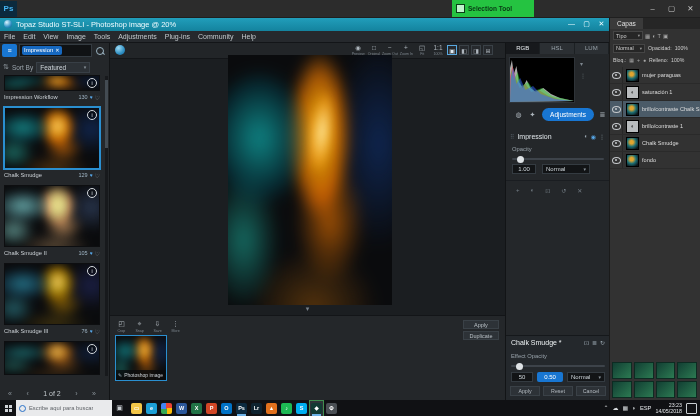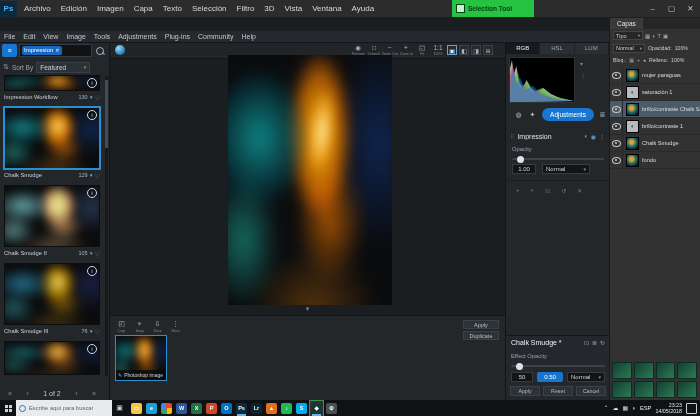--- a/index.html
+++ b/index.html
@@ -180,45 +180,40 @@
   .art[data-v="4"] .blob{filter:blur(4px) saturate(1.05) hue-rotate(15deg) brightness(.92)}
   .art[data-v="5"] .blob{filter:blur(4px) brightness(.85)}
 </style>
 </head>
 <body>
 
 <div class="screen">
 
   <div id="ps-bar">
     <div class="ps-logo">Ps</div>
-    <div id="ps-menus">
-
-    <span>Archivo</span>
-        <span>Edición</span>
-        <span>Imagen</span>
-        <span>Capa</span>
-        <span>Texto</span>
-        <span>Selección</span>
-        <span>Filtro</span>
-        <span>3D</span>
-        <span>Vista</span>
-        <span>Ventana</span>
-        <span>Ayuda</span>
-      </div>
     <div class="notif">
       <span class="nicon"></span>
       <span class="ntxt">Selection Tool</span>
     </div>
     <div class="winctl">
       <span>–</span>
       <span>▢</span>
       <span>✕</span>
     </div>
   </div>
 
+  <div id="tz-title">
+    <span class="tz-ico"></span>
+    <span class="ttl">Topaz Studio ST-SLI - Photoshop image @ 20%</span>
+    <span class="wc">
+      <span>—</span>
+      <span>▢</span>
+      <span>✕</span>
+    </span>
+  </div>
 
   <div id="tz-menu">
 
   <span>File</span>
       <span>Edit</span>
       <span>View</span>
       <span>Image</span>
       <span>Tools</span>
       <span>Adjustments</span>
       <span>Plug-ins</span>

